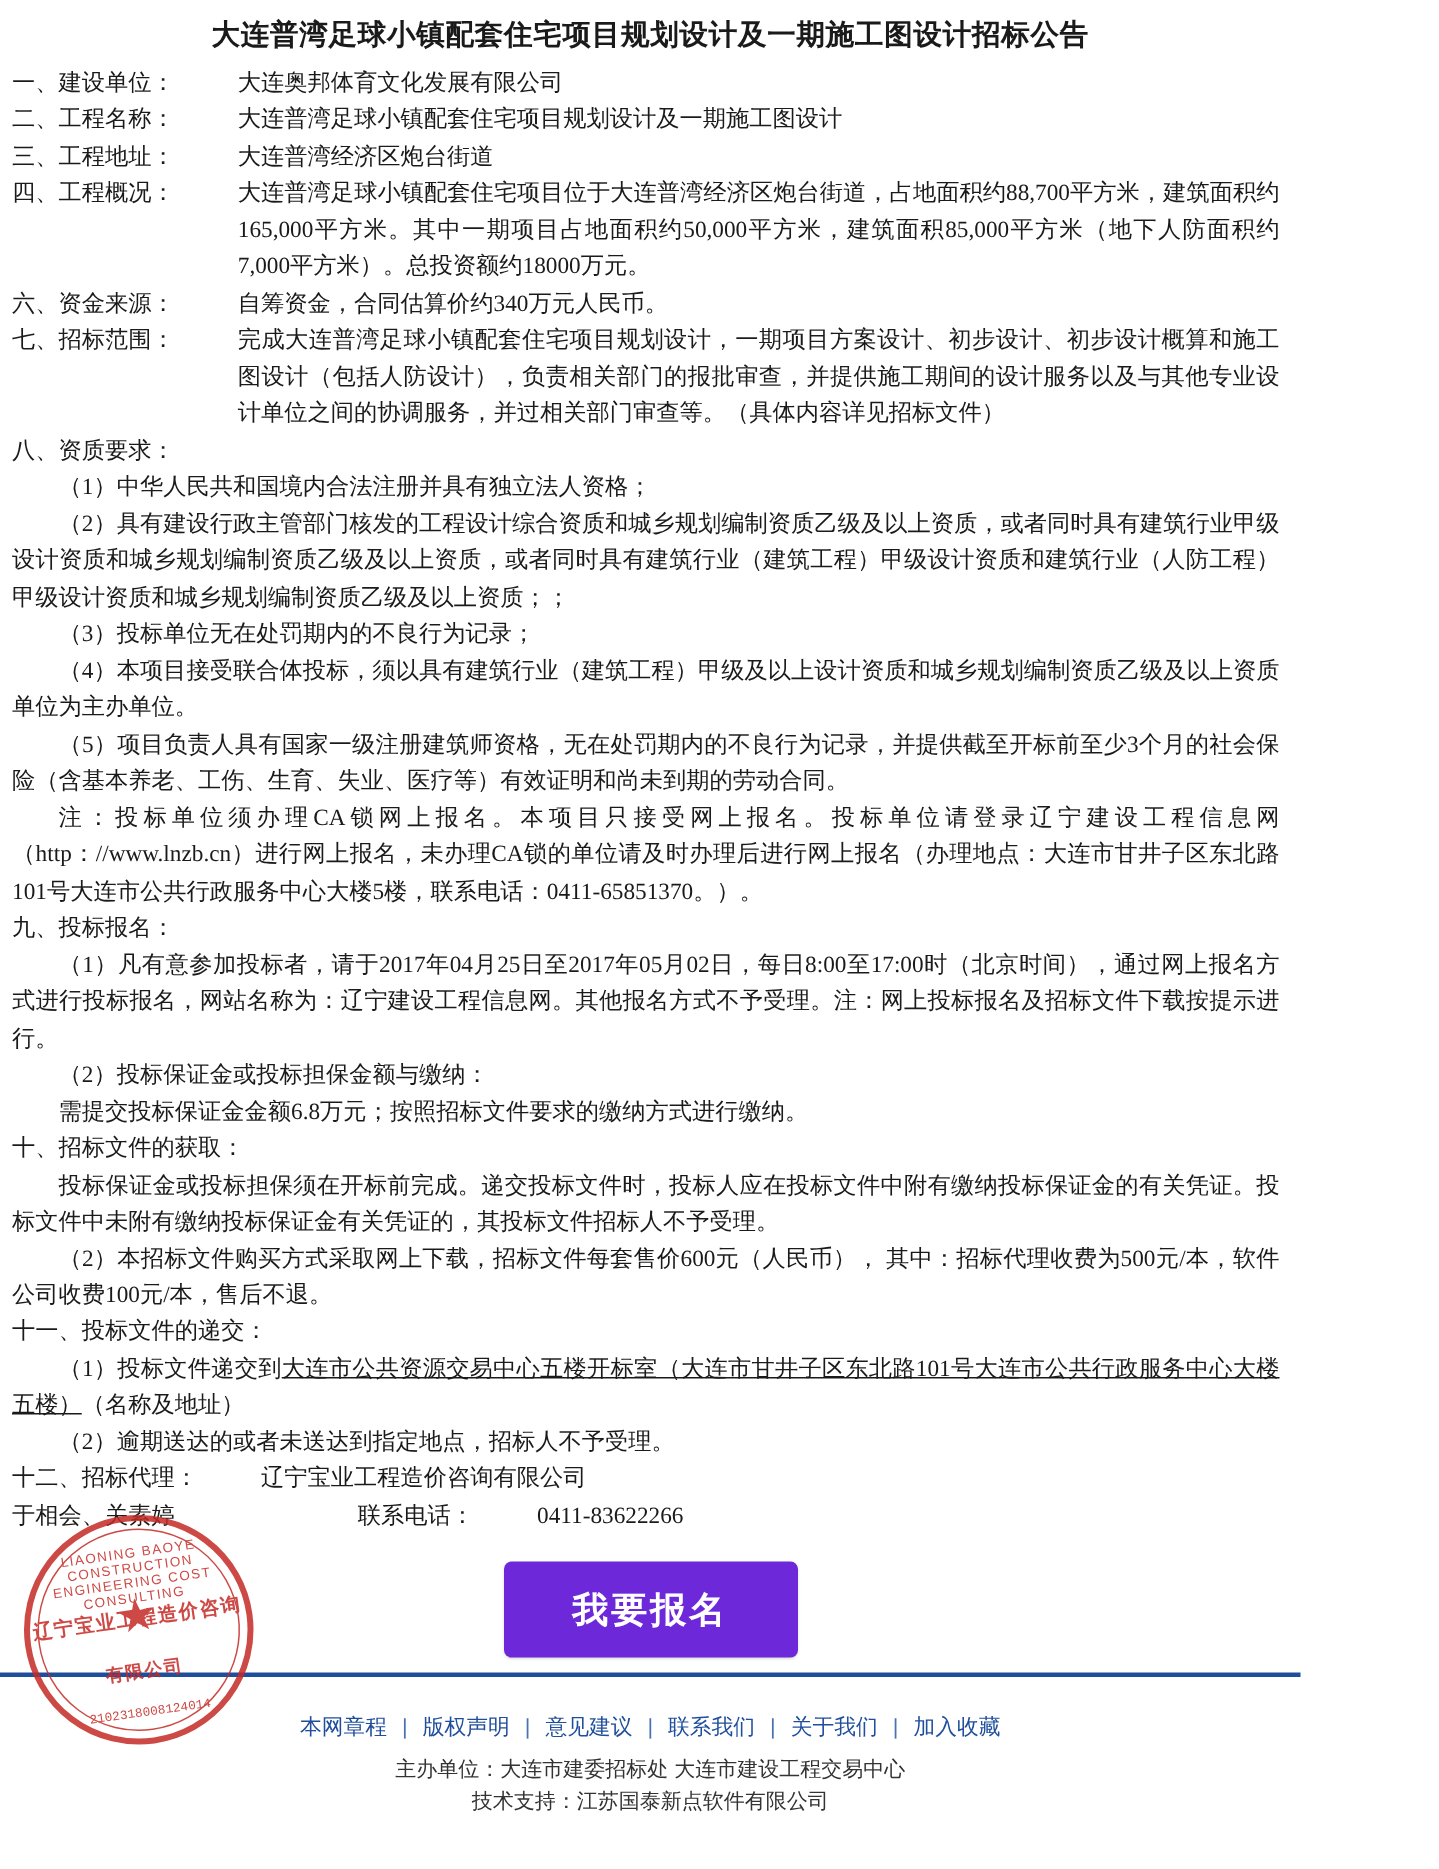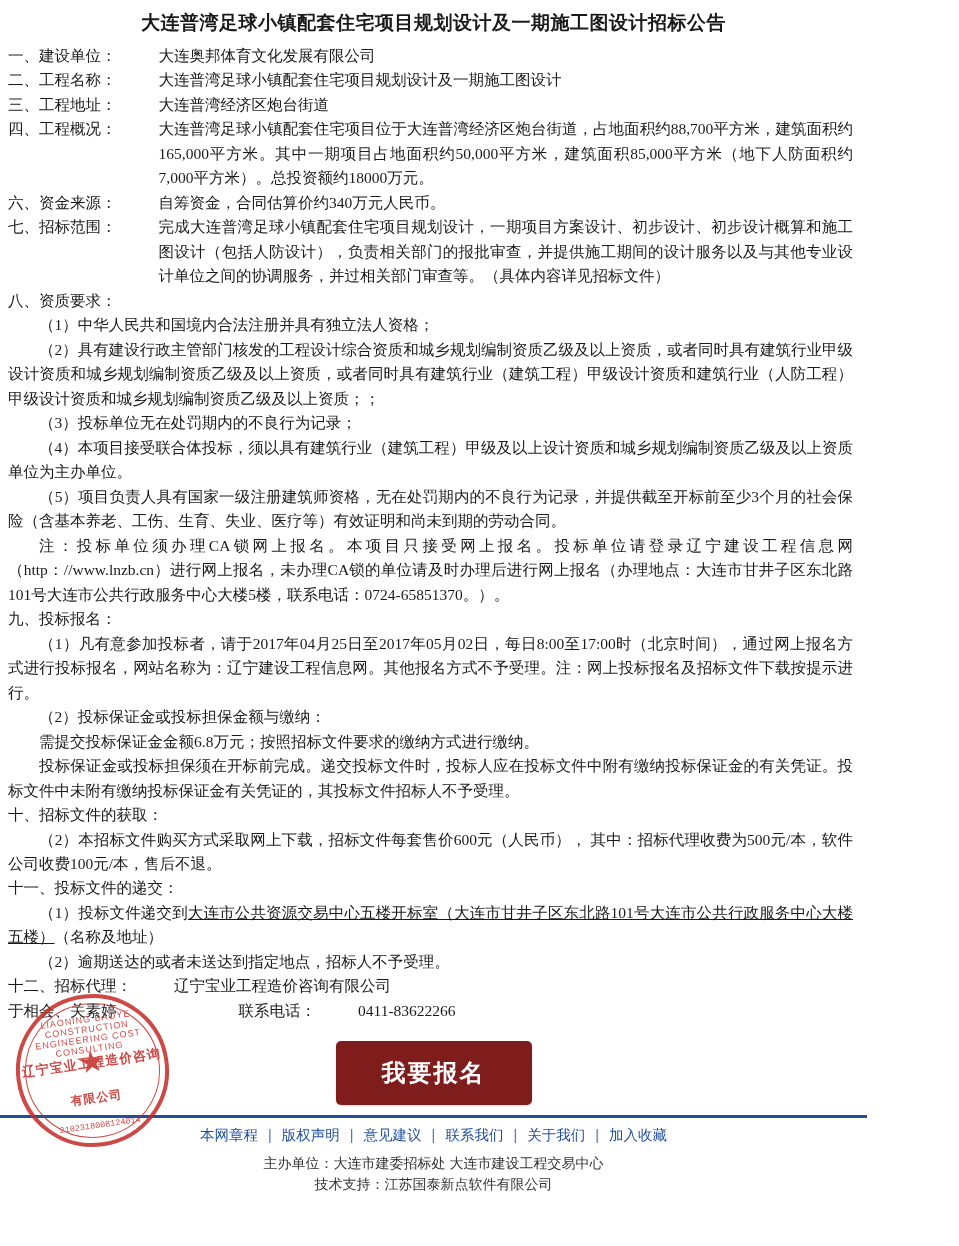--- a/index.html
+++ b/index.html
@@ -57,38 +57,38 @@
   .u { text-decoration: underline; }
 
   
   .apply-wrap {
     display: flex;
     justify-content: center;
     margin-top: 18px;
     margin-bottom: 6px;
   }
   .apply-btn {
-    background: #7f1d1d;
+    background: #6d28d9;
     color: #fff;
     border: none;
     font-size: 24px;
     font-weight: bold;
     font-family: "Liberation Sans", "DejaVu Sans", sans-serif;
     padding: 16px 46px;
     border-radius: 5px;
     cursor: pointer;
     letter-spacing: 2px;
     box-shadow: 0 1px 2px rgba(0,0,0,0.15);
   }
 
   
   .footer {
     margin-top: 10px;
     border-top: 3px solid #1f4e9c;
-    padding-top: 8px;
+    padding-top: 24px;
     text-align: center;
   }
   .footer-nav {
     color: #1f4e9c;
     font-size: 14.5px;
     font-family: "Liberation Sans", "DejaVu Sans", sans-serif;
     margin-bottom: 8px;
   }
   .footer-nav a {
     color: #1f4e9c;
@@ -207,29 +207,29 @@
       <span class="lbl">七、招标范围：</span>
       <span class="val">完成大连普湾足球小镇配套住宅项目规划设计，一期项目方案设计、初步设计、初步设计概算和施工图设计（包括人防设计），负责相关部门的报批审查，并提供施工期间的设计服务以及与其他专业设计单位之间的协调服务，并过相关部门审查等。（具体内容详见招标文件）</span>
     </div>
 
     <div class="line">八、资质要求：</div>
     <div class="line indent1">（1）中华人民共和国境内合法注册并具有独立法人资格；</div>
     <div class="line indent1">（2）具有建设行政主管部门核发的工程设计综合资质和城乡规划编制资质乙级及以上资质，或者同时具有建筑行业甲级设计资质和城乡规划编制资质乙级及以上资质，或者同时具有建筑行业（建筑工程）甲级设计资质和建筑行业（人防工程）甲级设计资质和城乡规划编制资质乙级及以上资质；；</div>
     <div class="line indent1">（3）投标单位无在处罚期内的不良行为记录；</div>
     <div class="line indent1">（4）本项目接受联合体投标，须以具有建筑行业（建筑工程）甲级及以上设计资质和城乡规划编制资质乙级及以上资质单位为主办单位。</div>
     <div class="line indent1">（5）项目负责人具有国家一级注册建筑师资格，无在处罚期内的不良行为记录，并提供截至开标前至少3个月的社会保险（含基本养老、工伤、生育、失业、医疗等）有效证明和尚未到期的劳动合同。</div>
-    <div class="line indent1">注：投标单位须办理CA锁网上报名。本项目只接受网上报名。投标单位请登录辽宁建设工程信息网（http：//www.lnzb.cn）进行网上报名，未办理CA锁的单位请及时办理后进行网上报名（办理地点：大连市甘井子区东北路101号大连市公共行政服务中心大楼5楼，联系电话：0724-65851370。）。</div>
+    <div class="line indent1">注：投标单位须办理CA锁网上报名。本项目只接受网上报名。投标单位请登录辽宁建设工程信息网（http：//www.lnzb.cn）进行网上报名，未办理CA锁的单位请及时办理后进行网上报名（办理地点：大连市甘井子区东北路101号大连市公共行政服务中心大楼5楼，联系电话：0411-65851370。）。</div>
 
     <div class="line">九、投标报名：</div>
     <div class="line indent1">（1）凡有意参加投标者，请于2017年04月25日至2017年05月02日，每日8:00至17:00时（北京时间），通过网上报名方式进行投标报名，网站名称为：辽宁建设工程信息网。其他报名方式不予受理。注：网上投标报名及招标文件下载按提示进行。</div>
     <div class="line indent1">（2）投标保证金或投标担保金额与缴纳：</div>
     <div class="line indent1">需提交投标保证金金额6.8万元；按照招标文件要求的缴纳方式进行缴纳。</div>
+    <div class="line">十、招标文件的获取：</div>
+
     <div class="line indent1">投标保证金或投标担保须在开标前完成。递交投标文件时，投标人应在投标文件中附有缴纳投标保证金的有关凭证。投标文件中未附有缴纳投标保证金有关凭证的，其投标文件招标人不予受理。</div>
-
-    <div class="line">十、招标文件的获取：</div>
     <div class="line indent1">（2）本招标文件购买方式采取网上下载，招标文件每套售价600元（人民币），  其中：招标代理收费为500元/本，软件公司收费100元/本，售后不退。</div>
 
     <div class="line">十一、投标文件的递交：</div>
     <div class="line indent1"><span>（1）投标文件递交到</span><span class="u">大连市公共资源交易中心五楼开标室（大连市甘井子区东北路101号大连市公共行政服务中心大楼五楼）</span><span>（名称及地址）</span></div>
     <div class="line indent1">（2）逾期送达的或者未送达到指定地点，招标人不予受理。</div>
 
     <div class="row">
       <span class="lbl">十二、招标代理：</span>
       <span class="val">辽宁宝业工程造价咨询有限公司</span>
     </div>

